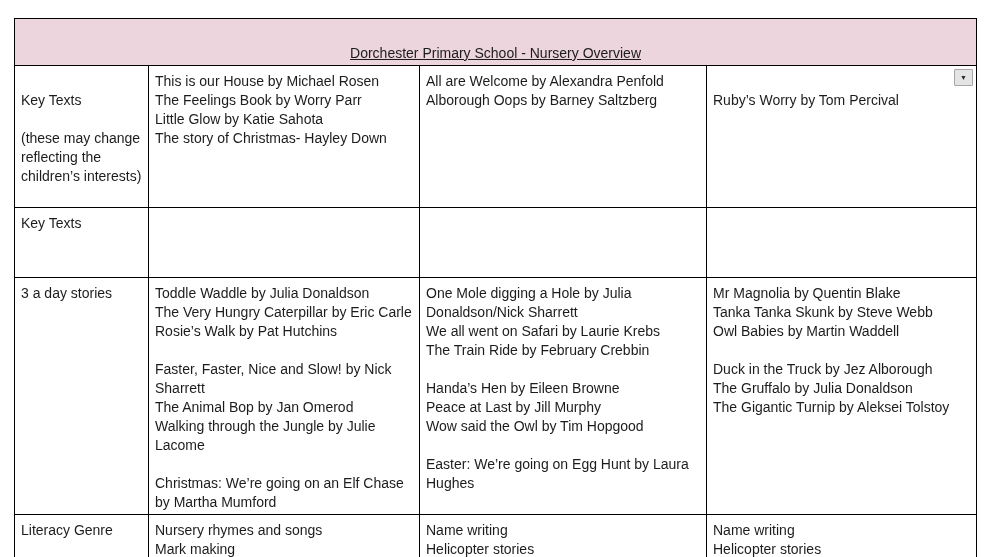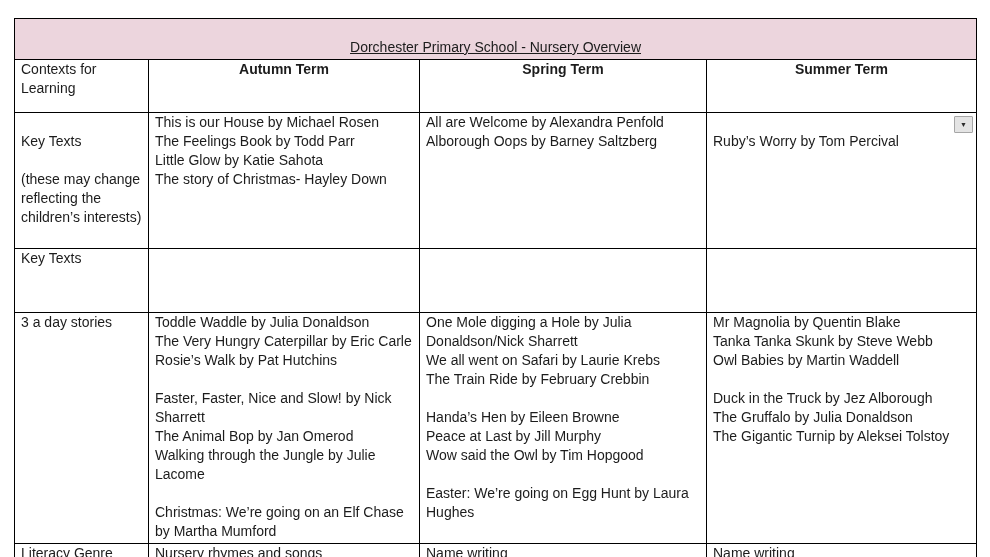--- a/index.html
+++ b/index.html
@@ -19,21 +19,21 @@
     position: absolute;
     left: 14px;
     top: 18px;
     width: 962px;
     border-collapse: collapse;
     table-layout: fixed;
   }
   table.doc-table td {
     border: 1.4px solid #000000;
     vertical-align: top;
-    padding: 0 6px 2px 6px;
+    padding: 6px 6px 2px 6px;
     font-size: 14px;
     line-height: 19px;
     white-space: pre-line;
     overflow: hidden;
   }
   td.title-cell {
     text-align: center;
     padding-top: 5px;
     height: 30px;
     font-size: 14.5px;
@@ -82,34 +82,28 @@
     <col style="width:270px">
   </colgroup>
 
   <tbody>
       <tr>
     <td colspan="4" class="title-cell" style="background: rgb(236, 213, 221);">
       <span class="title-text">Dorchester Primary School - Nursery Overview</span>
     </td>
   </tr>
 
-  <tr class="header-row">
-    <td>Contexts for Learning</td>
-    <td class="term-head">Autumn Term</td>
-    <td class="term-head">Spring Term</td>
-    <td class="term-head">Summer Term</td>
-  </tr>
 
   <tr class="row-key-texts">
     <td>
       <div>Key Texts</div>
       <div class="italic">(these may change reflecting the children’s interests)</div>
     </td>
     <td>This is our House by Michael Rosen
-The Feelings Book by Todd Parr
+The Feelings Book by Worry Parr
 Little Glow by Katie Sahota
 The story of Christmas- Hayley Down</td>
     <td>All are Welcome by Alexandra Penfold
 Alborough Oops by Barney Saltzberg</td>
     <td class="rel">
       <span>Ruby’s Worry by Tom Percival</span>
       <span class="dropdown-btn">
         <span>▼</span>
       </span>
     </td>

